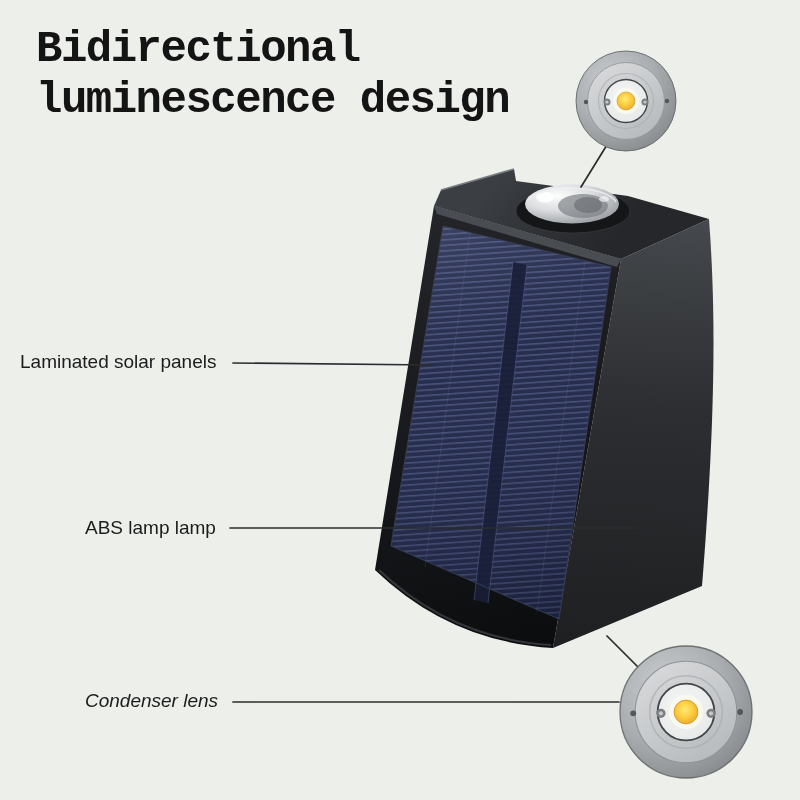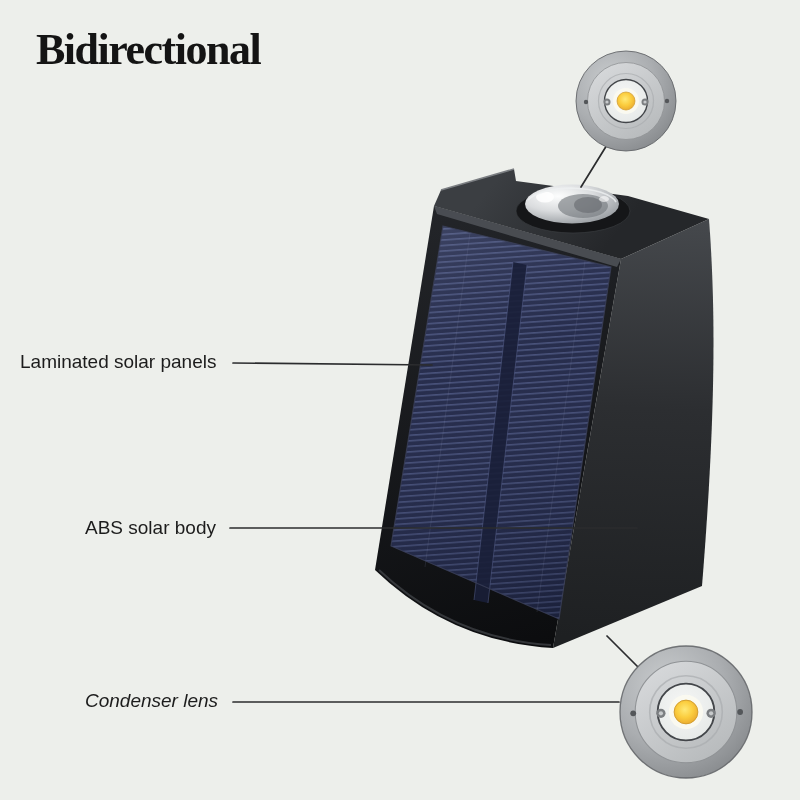--- a/index.html
+++ b/index.html
@@ -3,21 +3,21 @@
 <meta charset="utf-8">
 <style>
   html,body { margin:0; padding:0; }
   .canvas {
     position:relative; width:800px; height:800px; overflow:hidden;
     background: var(--background, #edefeb);
     font-family:"Liberation Sans", sans-serif;
   }
   .title {
     position:absolute; left:36px; top:24px;
-    font-family:Liberation Serif, serif;
+    font-family:Liberation Mono, monospace;
     font-weight:bold; font-size:44px; line-height:51px; letter-spacing:-1.5px;
     color: var(--title_color, #141414);
   }
   .scene { position:absolute; left:0; top:0; }
   .callout-label {
     position:absolute;
     font-size:19px; line-height:22px;
     color: var(--text, #1c1c1c);
     white-space:nowrap;
     text-align:right;
@@ -26,20 +26,21 @@
   .cl-body   { left:85px; top:517px; }
   .cl-lens   { left:85px; top:690px;font-style:italic; }
 </style>
 </head>
 <body>
 
 <div class="canvas">
 
   <div class="title">
     <div>Bidirectional</div>
+    <div>luminescence design</div>
   </div>
 
   <svg class="scene" width="800" height="800" viewBox="0 0 800 800">
     <defs>
       <pattern id="cells" width="8" height="5.5" patternUnits="userSpaceOnUse" patternTransform="rotate(-4)">
         <rect width="8" height="5.5" style="fill:var(--panel_blue,#252b49)"></rect>
         <rect width="8" height="1.6" y="0" style="fill:var(--panel_stripe,#4d5780)" opacity="0.9"></rect>
       </pattern>
       <linearGradient id="panelSheen" gradientUnits="userSpaceOnUse" x1="430" y1="230" x2="560" y2="620">
         <stop offset="0" stop-color="#96a0c3" stop-opacity="0.20"></stop>
@@ -141,15 +142,15 @@
       <line x1="233" y1="702" x2="619" y2="702"></line>
       <line x1="581" y1="187" x2="610" y2="140"></line>
       <line x1="607" y1="636" x2="643" y2="672"></line>
     </g>
 
     <use href="#lensUnit" transform="translate(626,101)"></use>
     <use href="#lensUnit" transform="translate(686,712) scale(1.32)"></use>
   </svg>
 
   <div class="callout-label cl-solar">Laminated solar panels</div>
-  <div class="callout-label cl-body">ABS solar body</div>
+  <div class="callout-label cl-body">ABS lamp lamp</div>
   <div class="callout-label cl-lens">Condenser lens</div>
 </div>
 
 </body></html>

